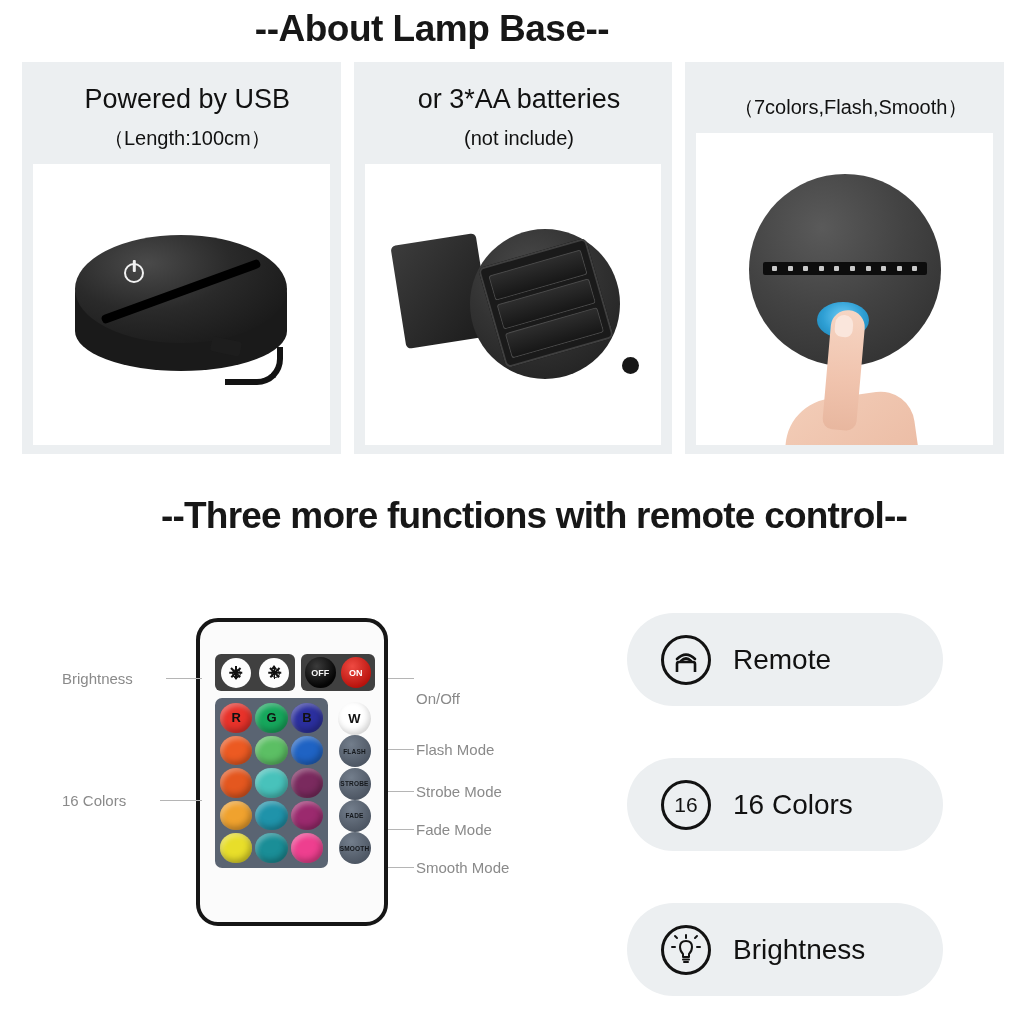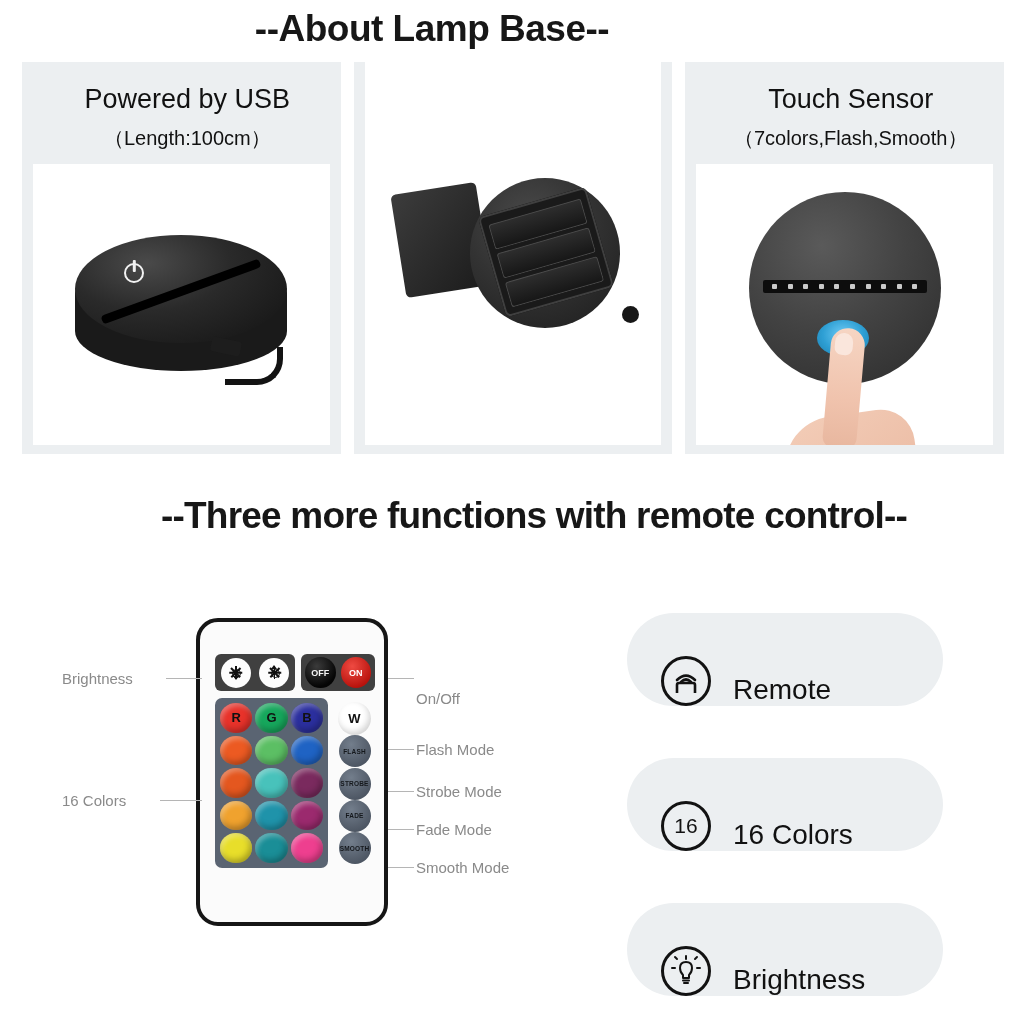--- a/index.html
+++ b/index.html
@@ -193,21 +193,21 @@
   }
 
   
   .callout { position: absolute; font-size: 15px; color: #8a8a8a; white-space: nowrap; }
   .lead { position: absolute; height: 1px; background: #b5b5b5; }
 
   
   .pills { position: absolute; left: 627px; top: 613px; width: 316px; }
   .pill {
     height: 93px; background: #eceff1; border-radius: 47px;
-    display: flex; align-items: flex-end; padding-left: 34px; gap: 22px;
+    display: flex; align-items: center; padding-left: 34px; gap: 22px;
     margin-bottom: 52px;
   }
   .pill-icon { width: 50px; height: 50px; border: 3px solid #121212; border-radius: 50%;
                position: relative; flex: none; }
   .pill-label { font-size: 28px; color: #111111; }
 </style>
 </head>
 <body>
 
 <div class="page">
@@ -227,40 +227,43 @@
           <div class="base1-top"></div>
           <div class="base1-slot"></div>
           <div class="base1-power"></div>
           <div class="base1-cord"></div>
           <div class="base1-plug"></div>
         </div>
       </div>
     </div>
 
     <div class="panel">
+      <div class="panel-head">
+        <div class="panel-title">or 3*AA batteries</div>
+        <div class="panel-sub">(not include)</div>
+      </div>
       <div class="panel-img">
         <div class="base2">
           <div class="base2-lid"></div>
           <div class="base2-disc">
             <div class="foot f1"></div>
 
             <div class="foot f3"></div>
             <div class="base2-well">
               <div class="cell c1"></div>
               <div class="cell c2"></div>
               <div class="cell c3"></div>
             </div>
           </div>
         </div>
       </div>
     </div>
 
     <div class="panel">
       <div class="panel-head">
-        <div class="panel-title">Touch Sensor</div>
         <div class="panel-sub">（7colors,Flash,Smooth）</div>
       </div>
       <div class="panel-img">
         <div class="base3">
           <div class="base3-disc"></div>
           <div class="base3-strip">
             <i class="led"></i>
             <i class="led"></i>
             <i class="led"></i>
             <i class="led"></i>

